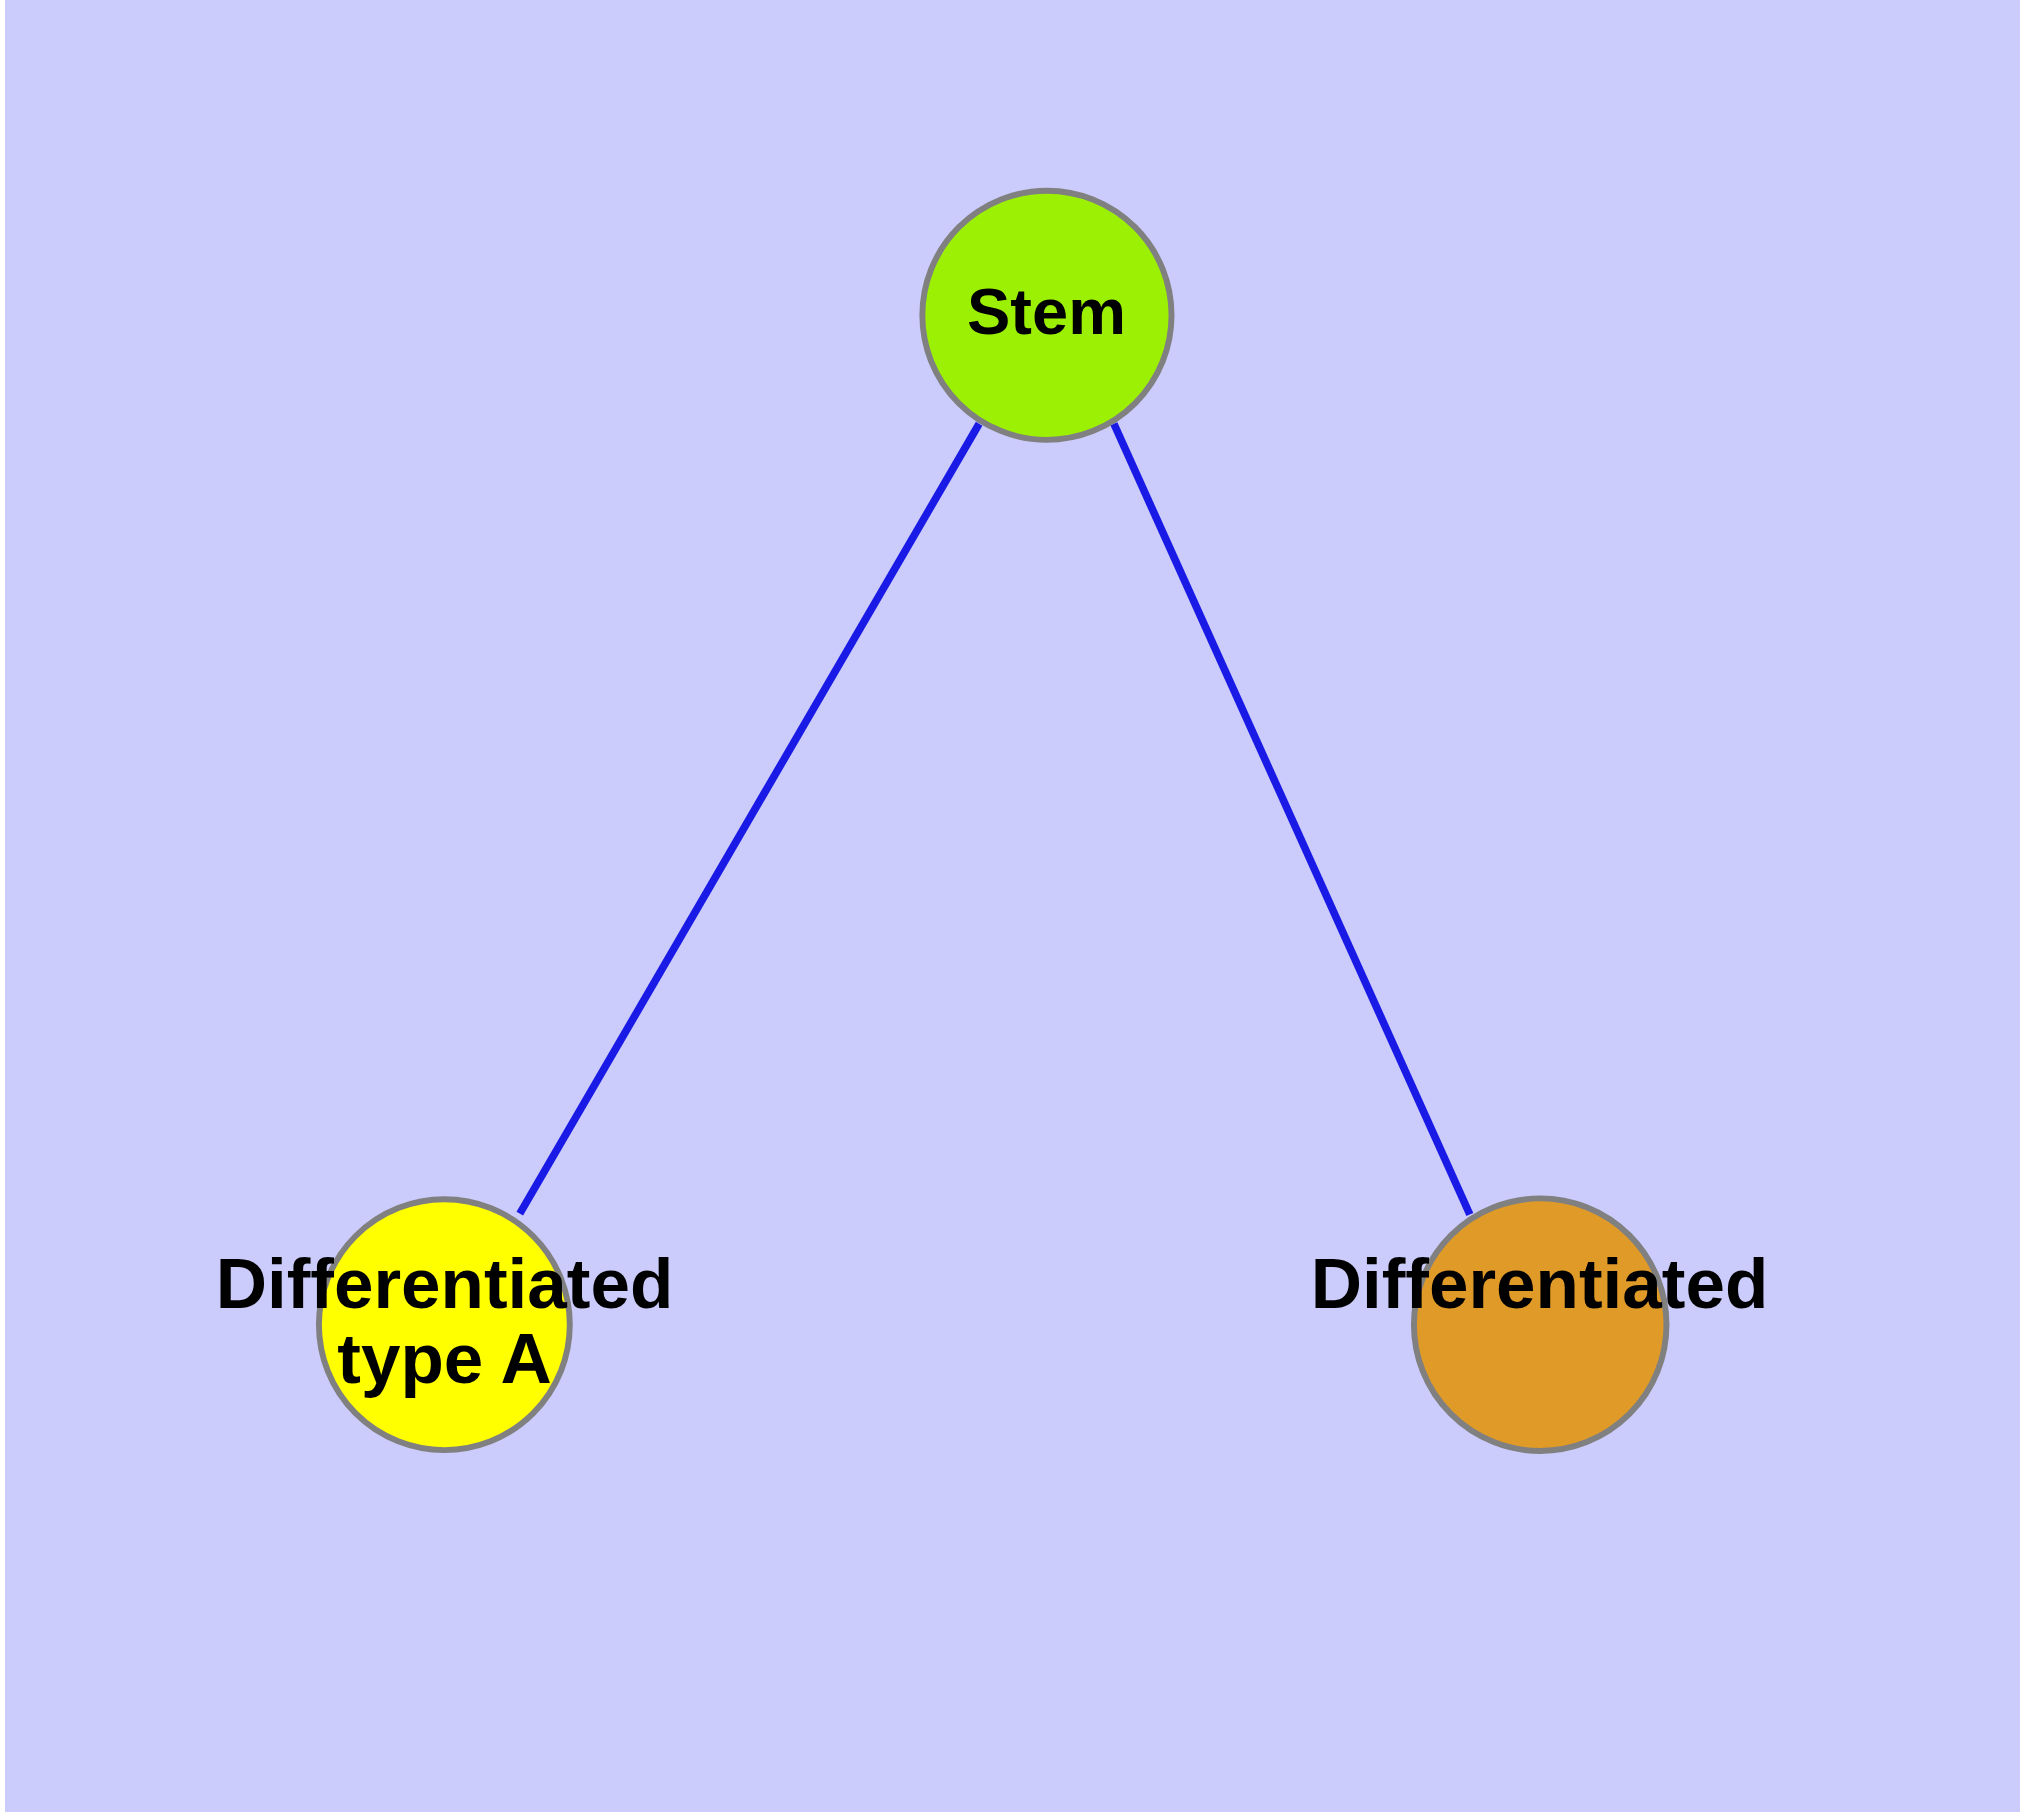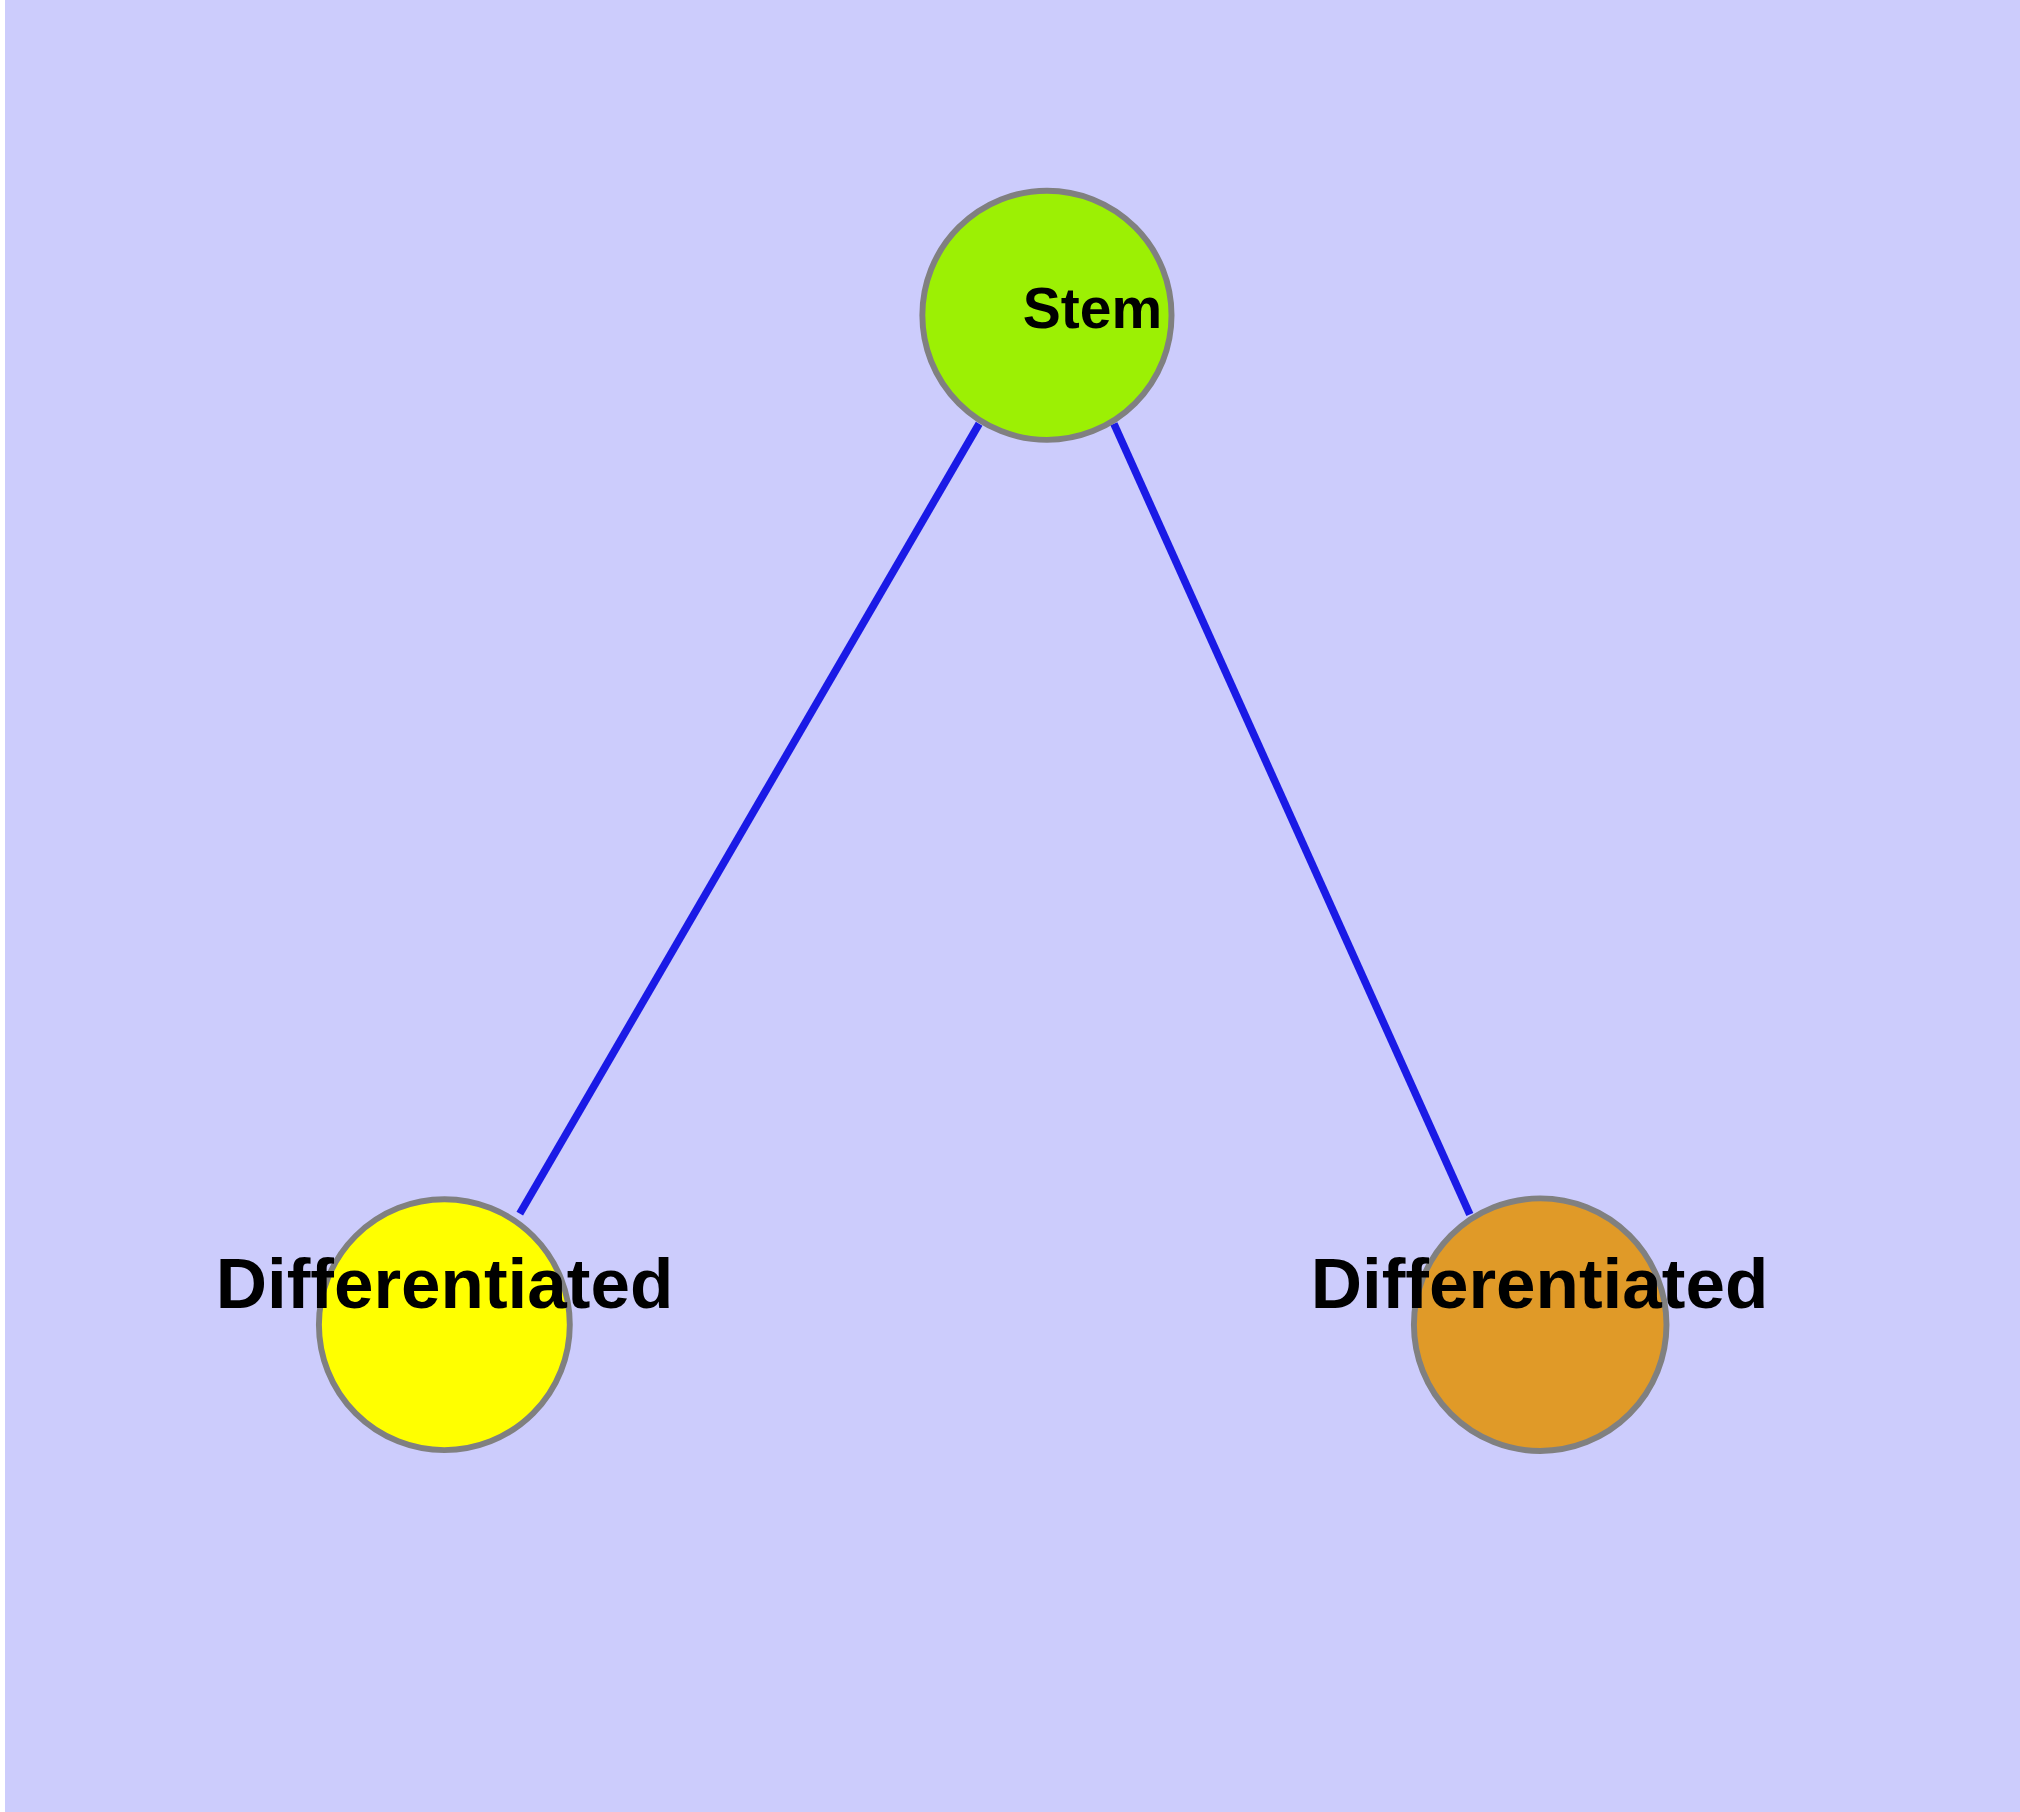--- a/index.html
+++ b/index.html
@@ -36,22 +36,22 @@
     text-align: center;
     color: #000000;
     font-family: "Liberation Sans", sans-serif;
     font-weight: bold;
     line-height: 1.06;
     white-space: pre-line;
     pointer-events: none;
     user-select: none;
   }
   #label-stem {
-    font-size: 57px;
-    left: 838px;
+    font-size: 65px;
+    left: 792px;
     top: 278px;
     width: 509px;
   }
   #label-diff-a {
     font-size: 71px;
     left: 114px;
     top: 1246px;
     width: 661px;
   }
   #label-diff-b {
@@ -75,18 +75,18 @@
     </g>
     <g>
       <circle id="node-stem" cx="1235" cy="372" r="147" fill="#9cf004" stroke="#808080" stroke-width="7"></circle>
       <circle id="node-diff-a" cx="524" cy="1563" r="148" fill="#ffff00" stroke="#808080" stroke-width="7"></circle>
       <circle id="node-diff-b" cx="1817" cy="1563" r="149" fill="#e09a28" stroke="#808080" stroke-width="7"></circle>
     </g>
   </svg>
 
   <div class="node-label" id="label-stem">Stem</div>
 
-  <div class="node-label" id="label-diff-a"><span>Differentiated</span><br></div>
+  <div class="node-label" id="label-diff-a"><span>Differentiated</span><br><span>type A</span></div>
 
   <div class="node-label" id="label-diff-b"><span>Differentiated</span><br></div>
 
 </div>
 
 
 </body></html>

